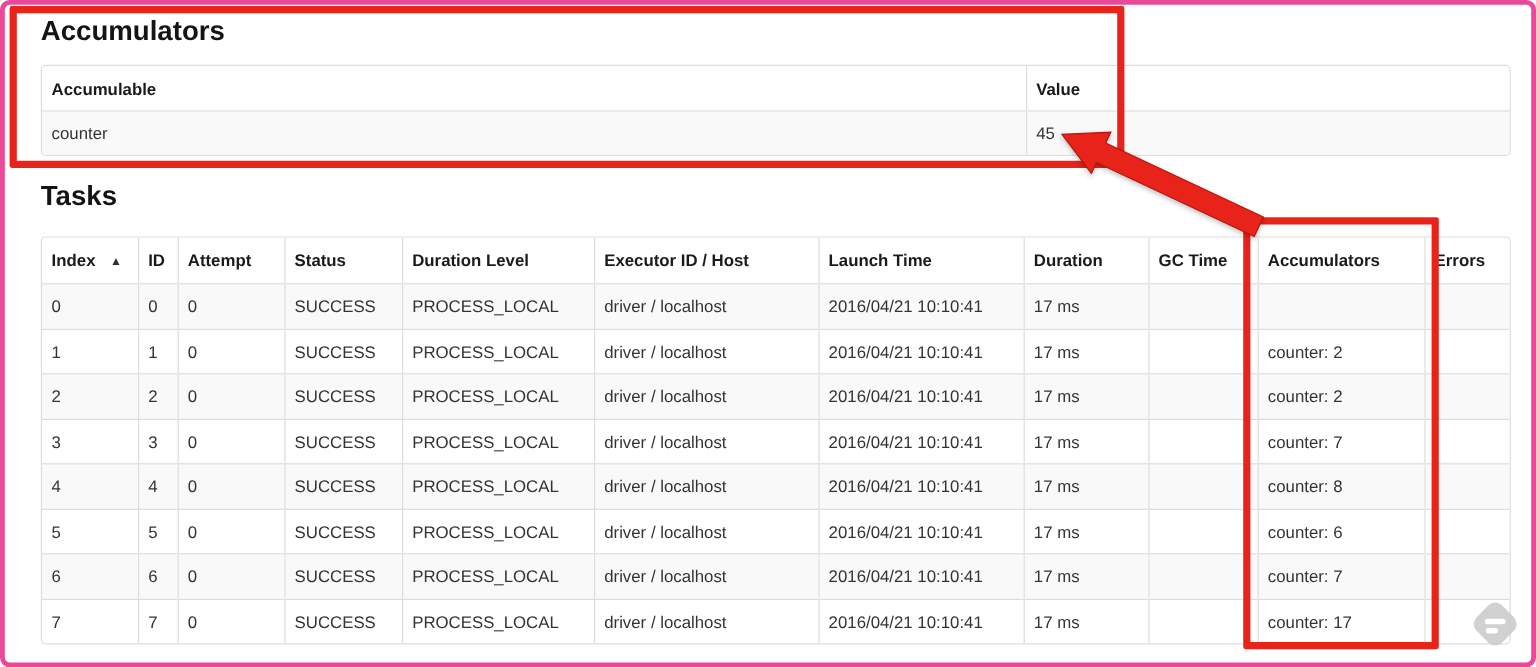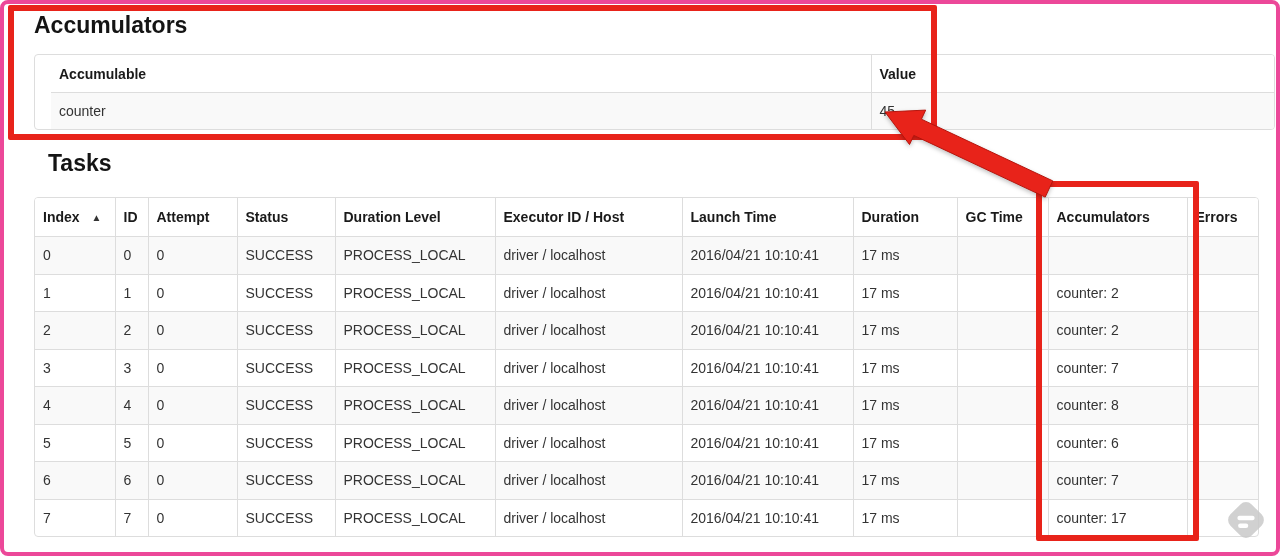--- a/index.html
+++ b/index.html
@@ -7,25 +7,25 @@
   .page {
     position:relative; width:1280px; height:556px; box-sizing:border-box;
     background:#fff; border:4px solid #ec4899; border-radius:8px; overflow:hidden;
     font-family:"Liberation Sans", sans-serif; color:#333;
   }
   .section-heading {
     position:absolute; margin:0; font-size:23px; font-weight:bold; color:#141414;
     line-height:26px; letter-spacing:0;
   }
   #accumulators-heading { left:30px; top:8px; }
-  #tasks-heading { left:44px; top:146px; }
+  #tasks-heading { left:30px; top:146px; }
   .tbl-wrap {
     position:absolute; border:1px solid #ddd; border-radius:4px; overflow:hidden; background:#fff;
   }
-  #acc-tbl-wrap { left:30px; top:50px; width:1223px;padding-left:16px; }
+  #acc-tbl-wrap { left:30px; top:50px; width:1223px; }
   #tasks-tbl-wrap { left:30px; top:193px; width:1223px; }
   table { border-collapse:collapse; width:100%; table-layout:fixed; font-size:14px; color:#333; }
   th, td {
     border-left:1px solid #ddd; padding:0 8px; text-align:left; vertical-align:middle;
     overflow:hidden; white-space:nowrap; font-weight:normal;
   }
   th:first-child, td:first-child { border-left:none; }
   tbody tr { border-top:1px solid #ddd; }
   thead th { font-weight:bold; color:#1a1a1a; background:#fff; }
   tbody tr:nth-child(odd) td { background:#f9f9f9; }

